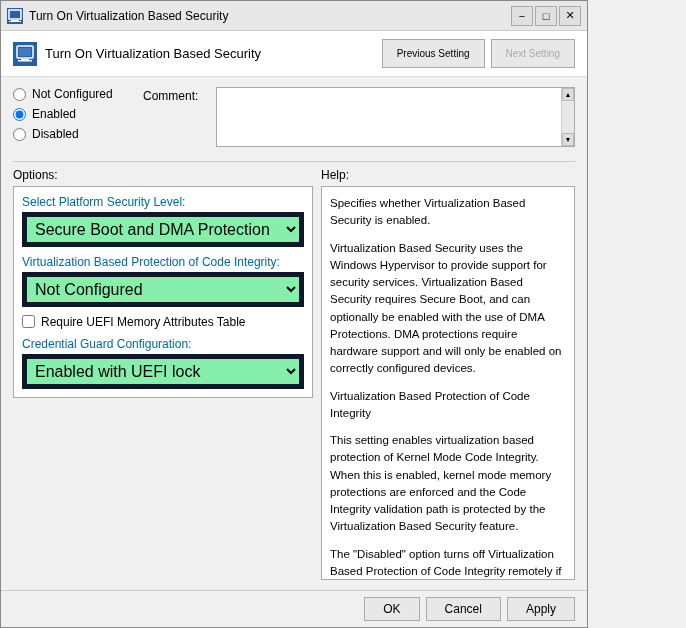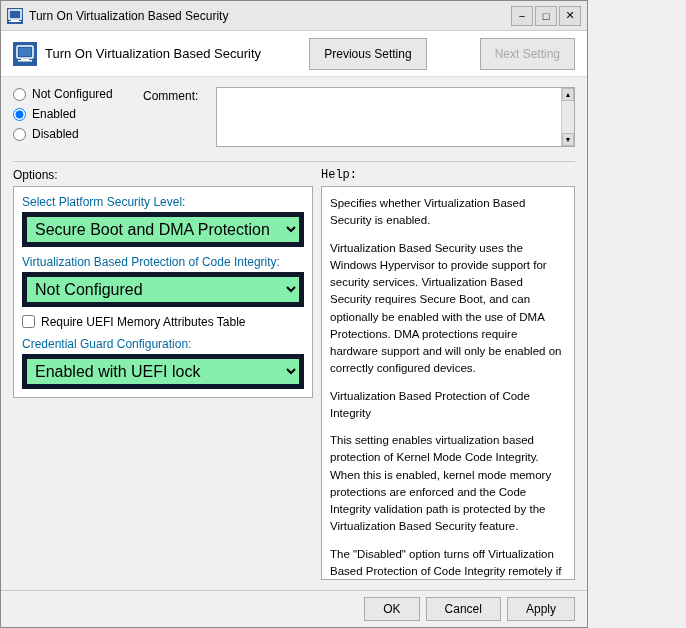--- a/index.html
+++ b/index.html
@@ -92,23 +92,22 @@
     }
     .header-buttons {
       display: flex;
       gap: 6px;
     }
     .nav-btn {
       padding: 8px 14px;
       border: 1px solid #aaa;
       background: #e8e8e8;
       cursor: pointer;
-      font-size: 12px;
+      font-size: 10px;
       color: #000;
-      margin-left: 47px;
     }
     .nav-btn.disabled {
       color: #aaa;
       cursor: default;
     }
 
     .dialog-body {
       display: flex;
       flex-direction: column;
       flex: 1;
@@ -231,21 +230,20 @@
     .column-headers {
       display: flex;
       gap: 8px;
       margin-bottom: 4px;
     }
     .col-header-options {
       width: 300px;
     }
     .col-header-help {
       flex: 1;
-      font-family: Liberation Mono, monospace;
     }
 
     .footer {
       display: flex;
       justify-content: flex-end;
       align-items: center;
       padding: 6px 12px;
       border-top: 1px solid #ccc;
       background: #f0f0f0;
       gap: 6px;

